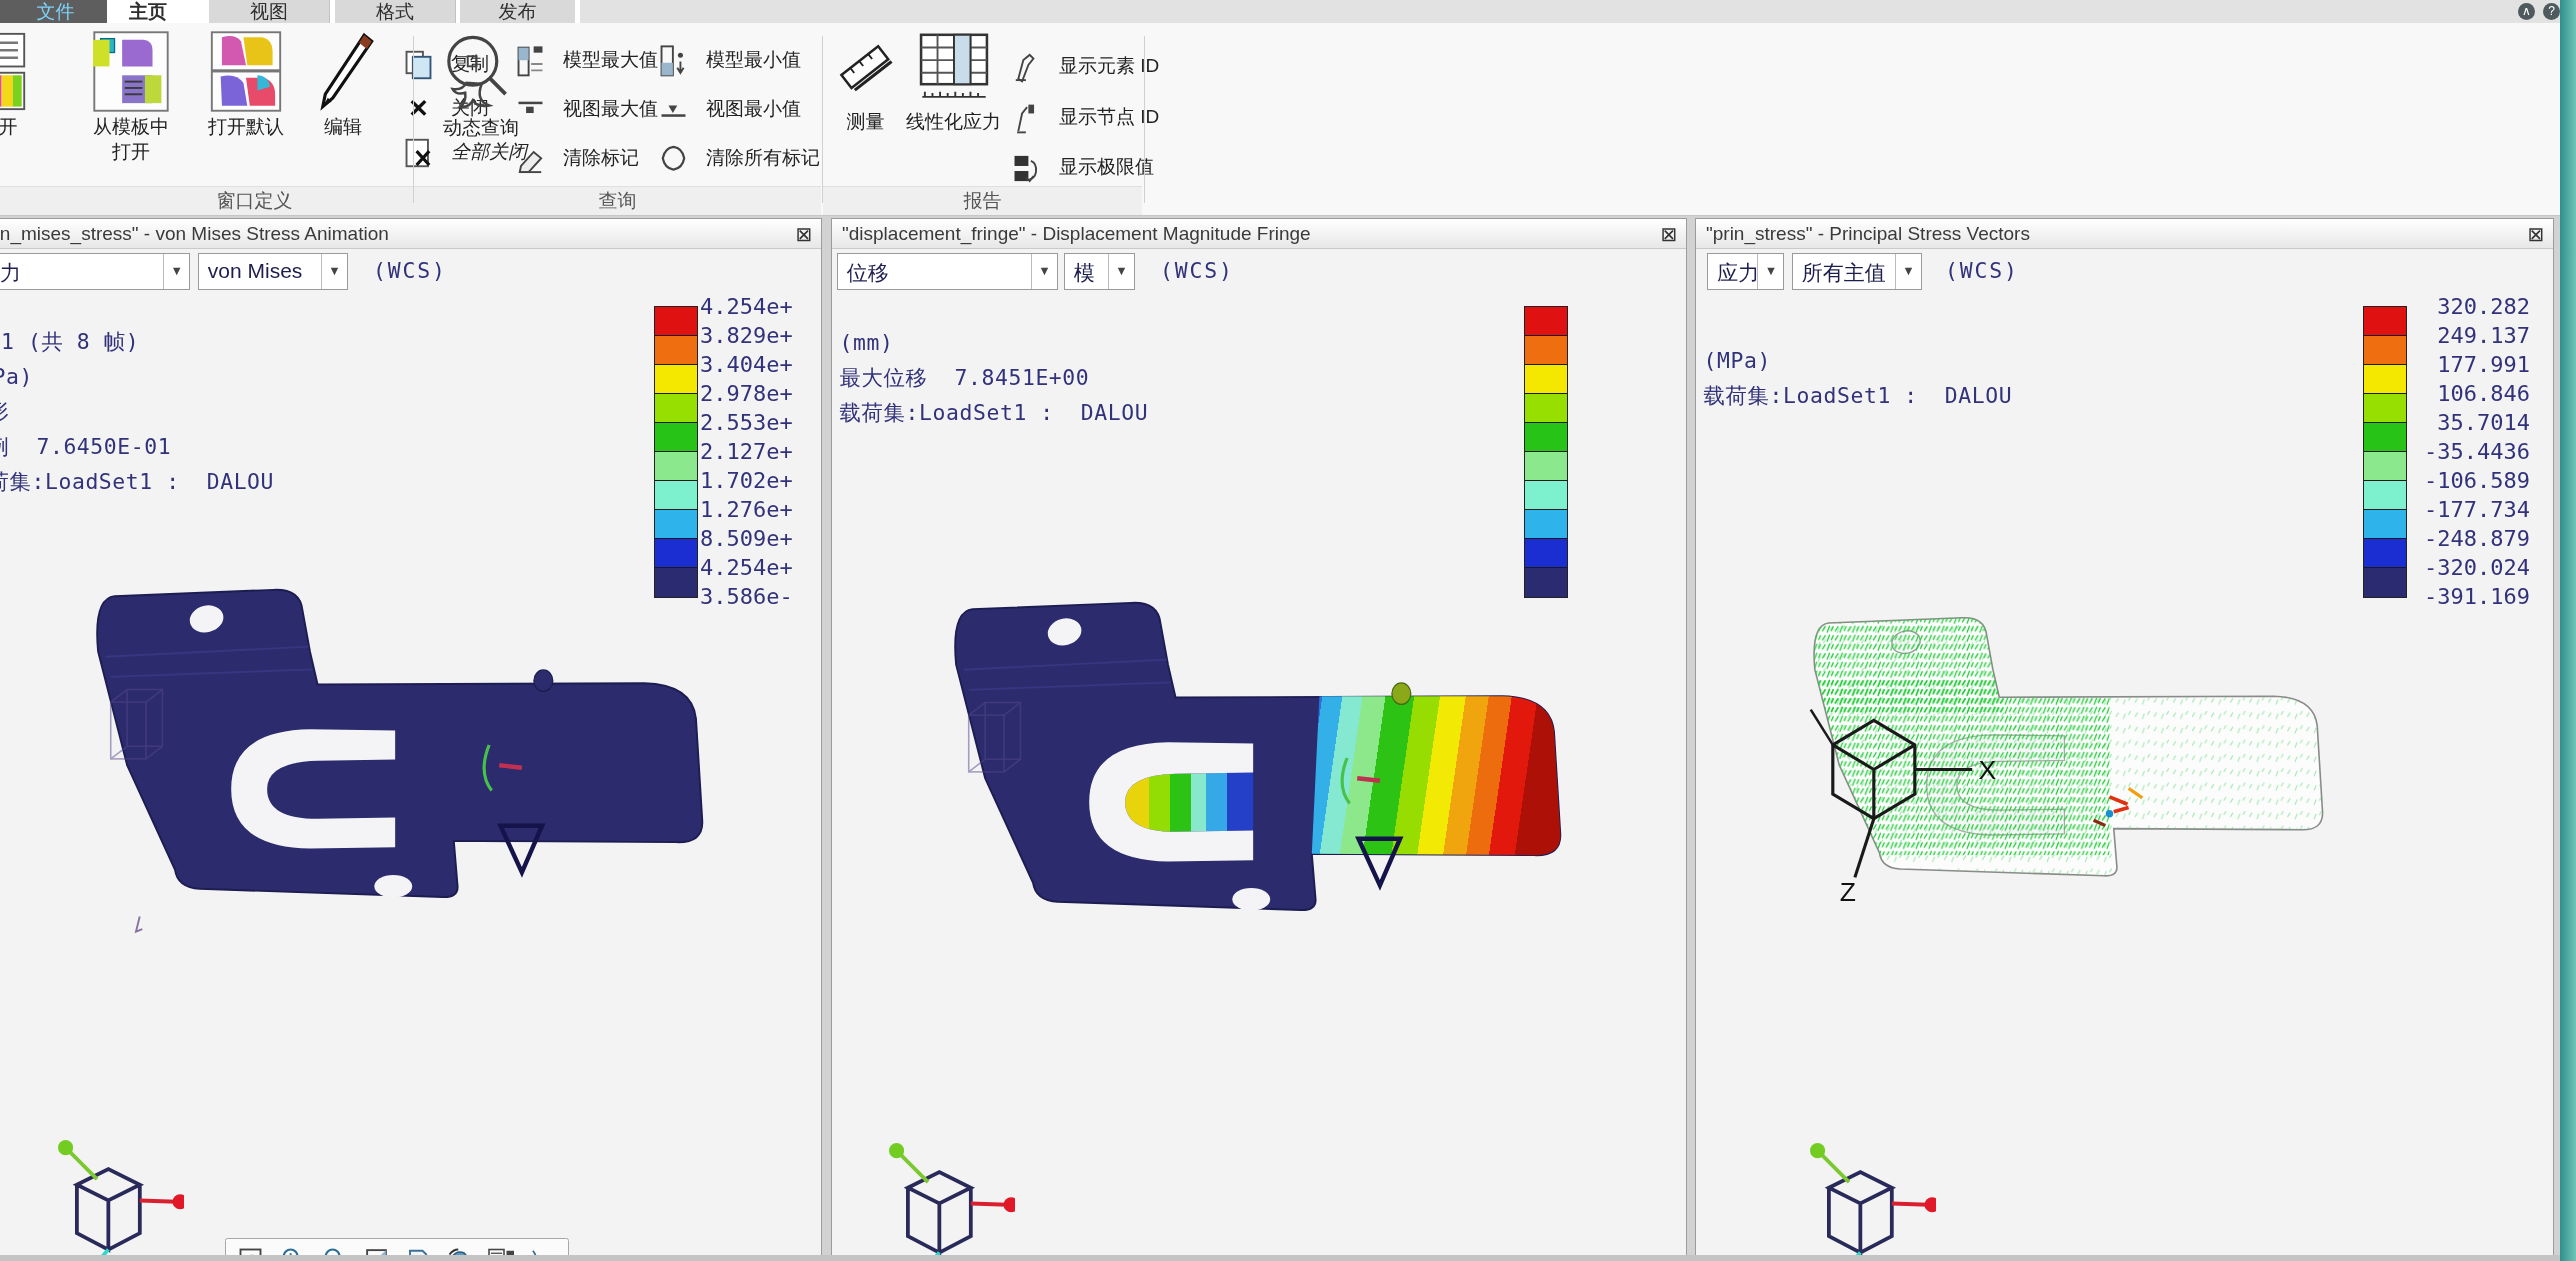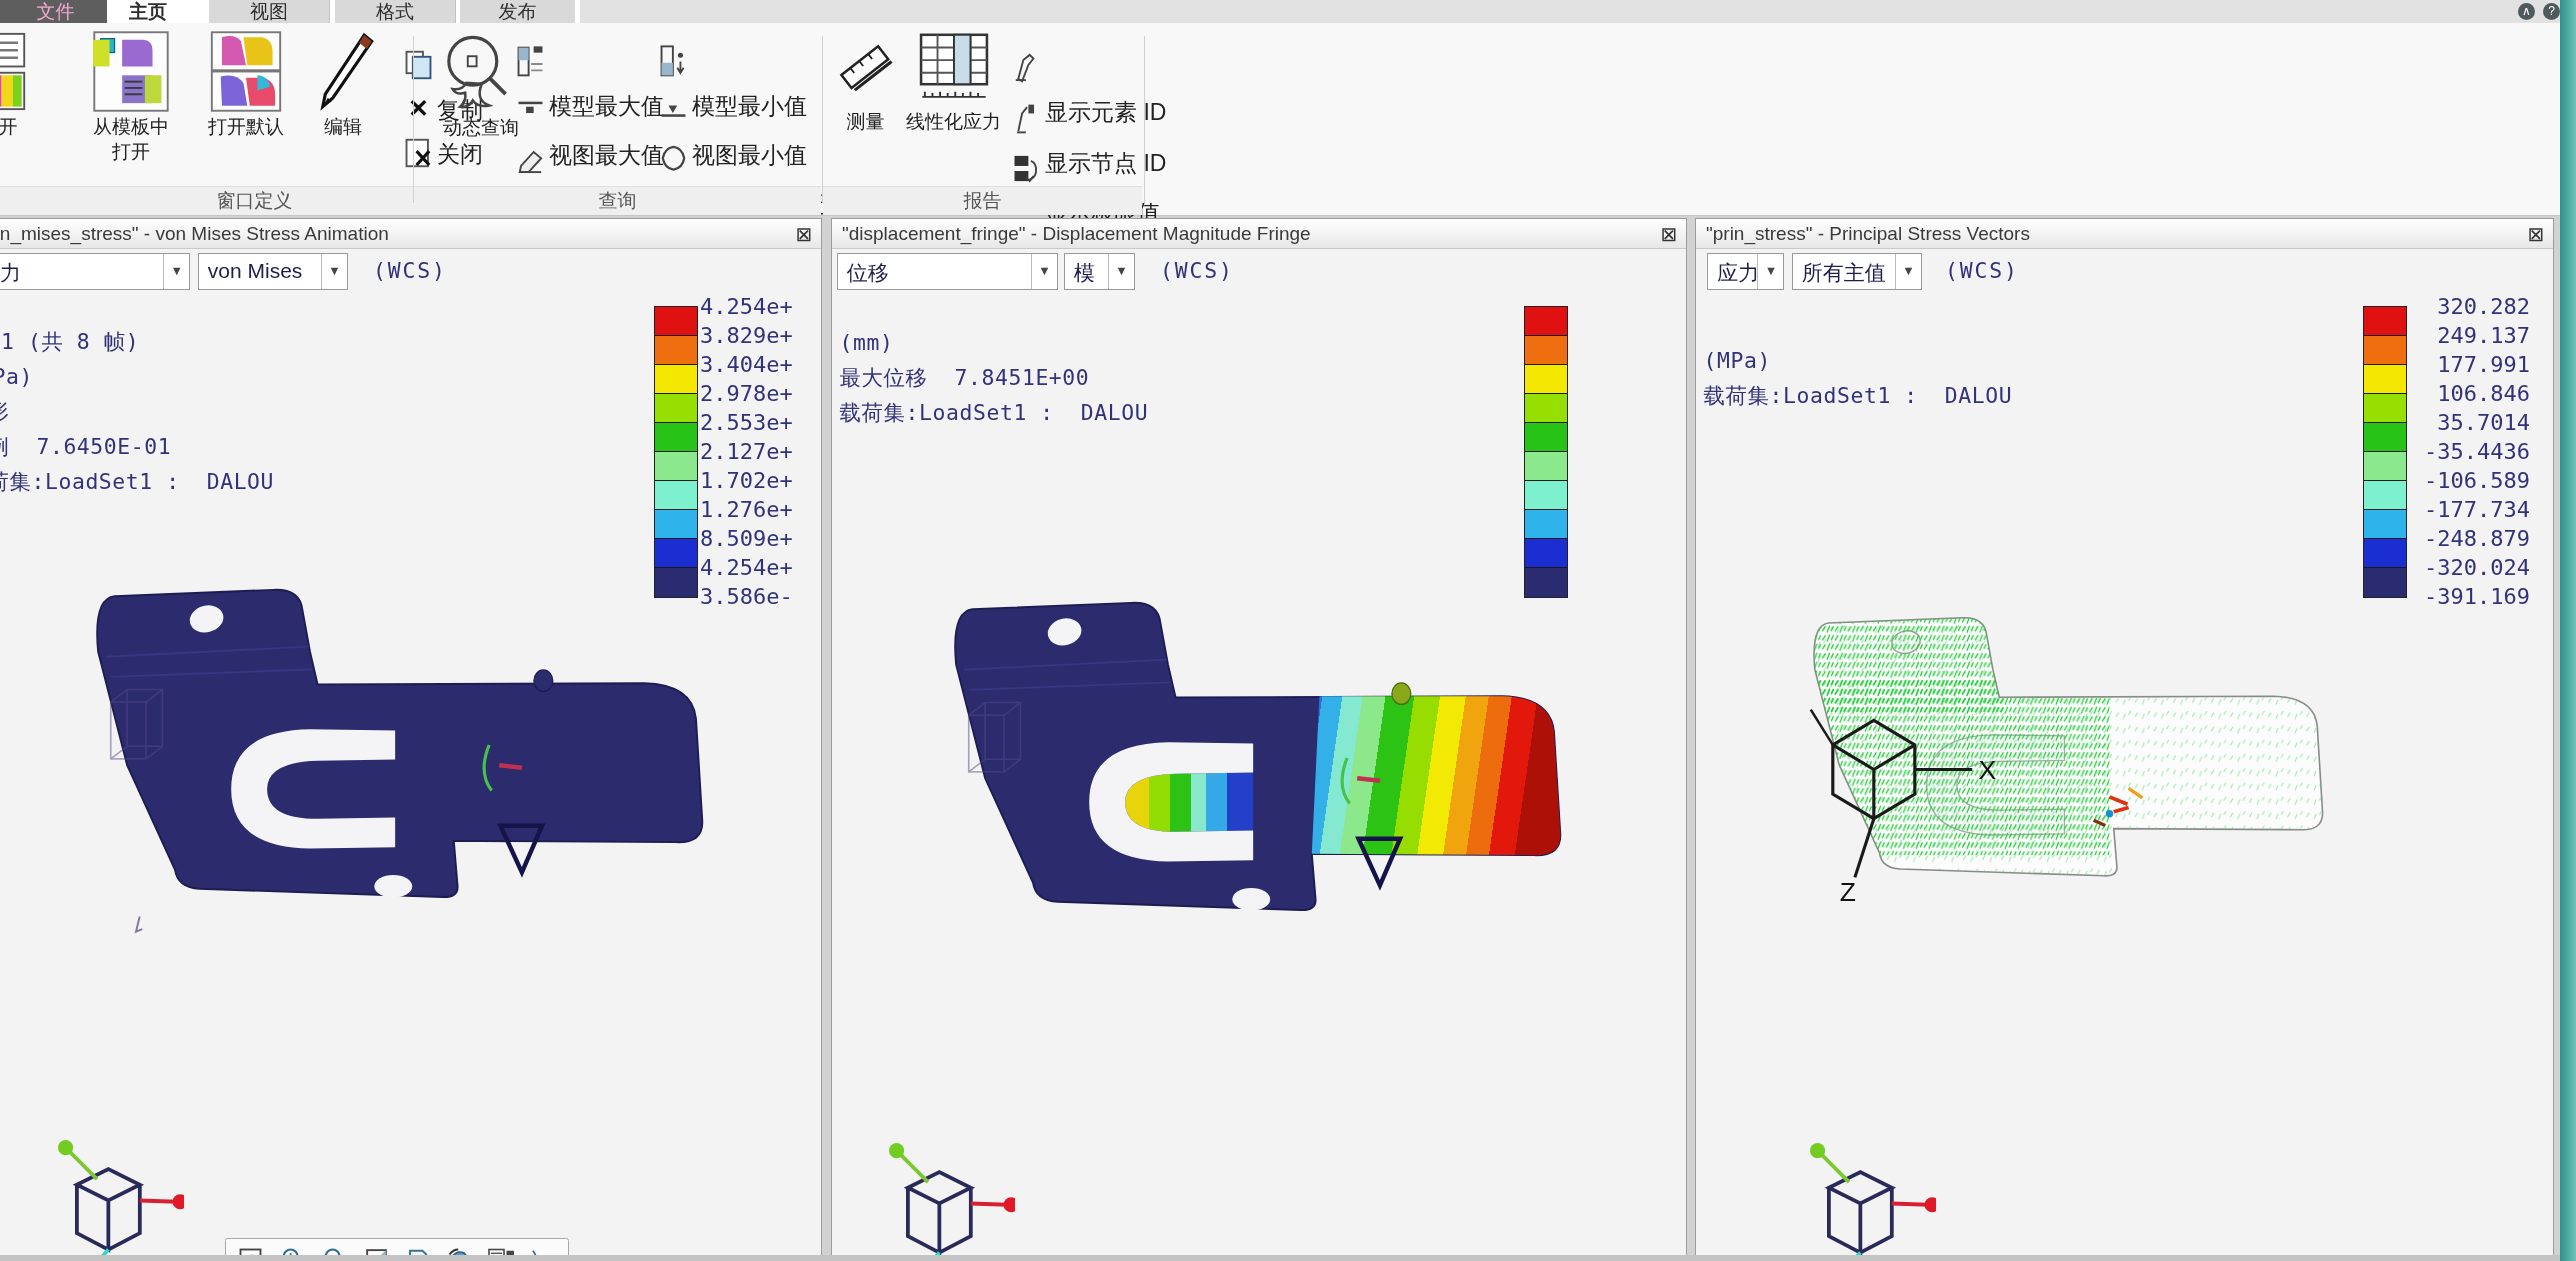--- a/index.html
+++ b/index.html
@@ -1,36 +1,36 @@
 <!DOCTYPE html>
 <html style="font-size:10px"><head>
 <meta charset="utf-8">
 <style>
   html,body{margin:0;padding:0;background:#d2d2d2;font-family:"Liberation Sans",sans-serif;}
   #screen{position:relative;width:2576px;height:1262px;overflow:hidden;background:#d2d2d2;}
   
   #tabbar{position:absolute;left:0;top:0;width:2576px;height:23px;background:#ffffff;}
   #tabbar .band{position:absolute;left:580px;top:0;width:1996px;height:23px;background:#e2e2e2;border-bottom:0.6px solid #cfcfcf;}
   .tab{position:absolute;top:0;height:23px;line-height:23px;text-align:center;font-size:19px;color:#2e2e2e;cursor:default;}
-  .tab-file{left:0;width:111px;background:#5e5e5e;color:#f9a8d4;}
+  .tab-file{left:0;width:111px;background:#5e5e5e;color:#7dd3fc;}
   .tab-active{left:107px;width:82px;background:#ffffff;font-weight:bold;}
   .tab-g1{left:209px;width:120px;background:#d9d9d9;border-right:0.6px solid #c2c2c2;}
   .tab-g2{left:335px;width:120px;background:#d9d9d9;border-right:0.6px solid #c2c2c2;}
   .tab-g3{left:460px;width:115px;background:#d9d9d9;}
   .appbtn{position:absolute;top:2.5px;width:17px;height:17px;border-radius:50%;background:#4f5a5e;color:#fff;
           font-size:12px;line-height:17px;text-align:center;}
   #ribbon{position:absolute;left:0;top:23px;width:2576px;height:192px;background:#f8f8f8;border-bottom:1.3px solid #c6c6c6;}
   .vsep{position:absolute;top:12.6px;height:167px;width:1.3px;background:#d0d0d0;}
   .grouplabel{position:absolute;top:163px;height:28px;line-height:28px;font-size:19px;color:#555;text-align:center;background:#efefef;border-top:0.6px solid #e0e0e0;}
   .bigbtn{position:absolute;top:7.6px;text-align:center;color:#222;}
   .bigbtn .ic{display:block;margin:0 auto;}
   .bigbtn .lb{display:block;font-size:19px;line-height:25px;color:#222;}
   .smallbtn{position:absolute;height:35px;color:#222;}
   .smallbtn .ic{position:absolute;left:0;top:2.5px;}
-  .smallbtn .lb{position:absolute;left:33px;top:5px;font-size:23px;white-space:nowrap;margin-top:44px;}
+  .smallbtn .lb{position:absolute;left:47px;top:5px;font-size:19px;white-space:nowrap;}
   
   .rwin{position:absolute;top:218px;height:1038px;background:#f3f3f4;border:1.3px solid #9c9c9c;box-sizing:border-box;}
   .titlebar{position:absolute;left:0;top:0;right:0;height:29px;background:linear-gradient(#ffffff,#e7e7e7);
             border-bottom:0.6px solid #c9c9c9;}
   .titlebar .t{position:absolute;left:10px;top:3.8px;font-size:19px;color:#3a3a3a;white-space:nowrap;}
   .titlebar .x{position:absolute;right:8.8px;top:2.5px;font-size:20px;color:#333;}
   .wcontent{position:absolute;left:0;top:29px;right:0;bottom:0;overflow:hidden;}
   .combo{position:absolute;top:5px;height:37px;background:#fff;border:1.3px solid #9a9a9a;box-sizing:border-box;}
   .combo .val{position:absolute;left:8.8px;top:5px;font-size:21px;color:#1d1d4e;white-space:nowrap;}
   .combo .arr{position:absolute;right:0;top:0;width:25px;height:100%;border-left:0.6px solid #bbb;

